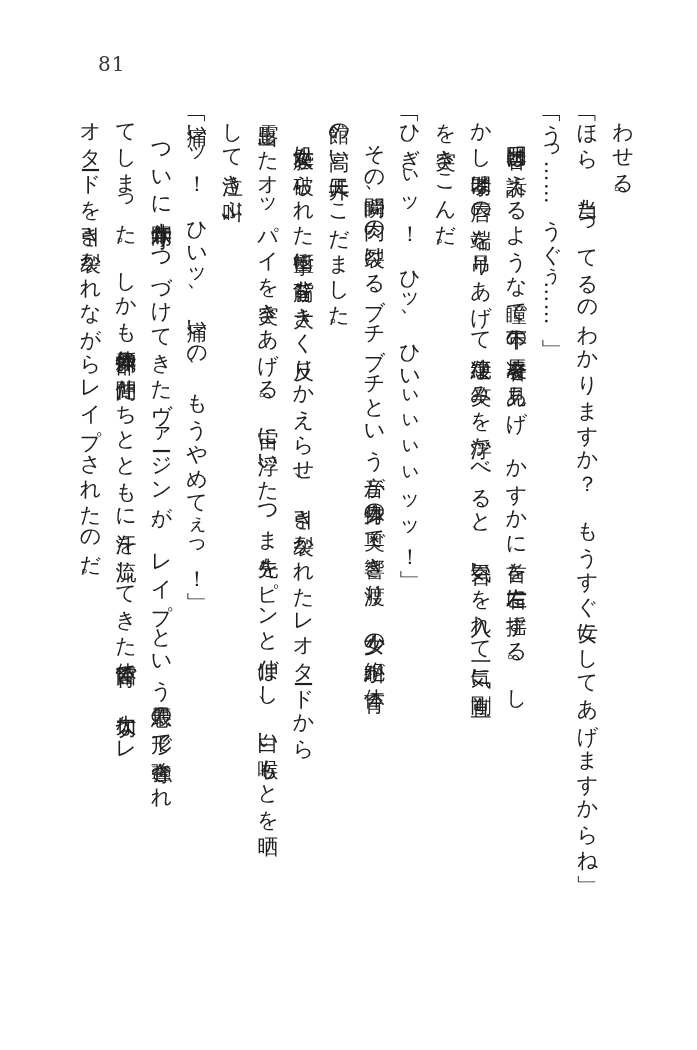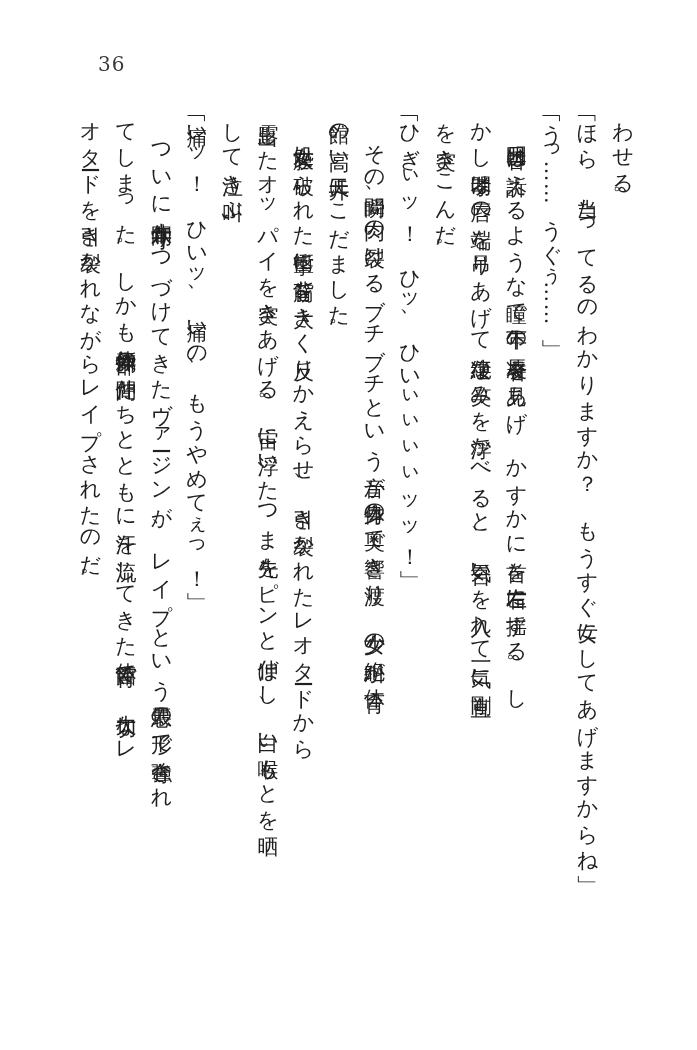--- a/index.html
+++ b/index.html
@@ -40,21 +40,21 @@
     height: 852px;            
   }
   .text-line.indent {
     text-indent: 22.4px;      
   }
 </style>
 </head>
 <body>
 
 <div class="page">
-  <div class="page-number">36</div>
+  <div class="page-number">81</div>
   <div class="text-block" id="text-block">
       <div class="text-line">わせる。</div>
       <div class="text-line">「ほら、当たってるのわかりますか？　もうすぐ女にしてあげますからね」</div>
       <div class="text-line">「うっ……うぐぅ……」</div>
       <div class="text-line indent">明日香は訴えるような瞳で年下の凌辱者を見あげ、かすかに首を左右に揺する。し</div>
       <div class="text-line">かし孝明は唇の端を吊りあげて凄絶な笑みを浮かべると、気合いを入れて一気に剛直</div>
       <div class="text-line">を突きこんだ。</div>
       <div class="text-line">「ひぎぃッ！　ひッ、ひいぃぃぃぃッッ！」</div>
       <div class="text-line indent">その瞬間、肉の裂けるブチブチという音が身体の奥で響き渡り、少女の絶叫が体育</div>
       <div class="text-line">館の高い天井にこだました。</div>

